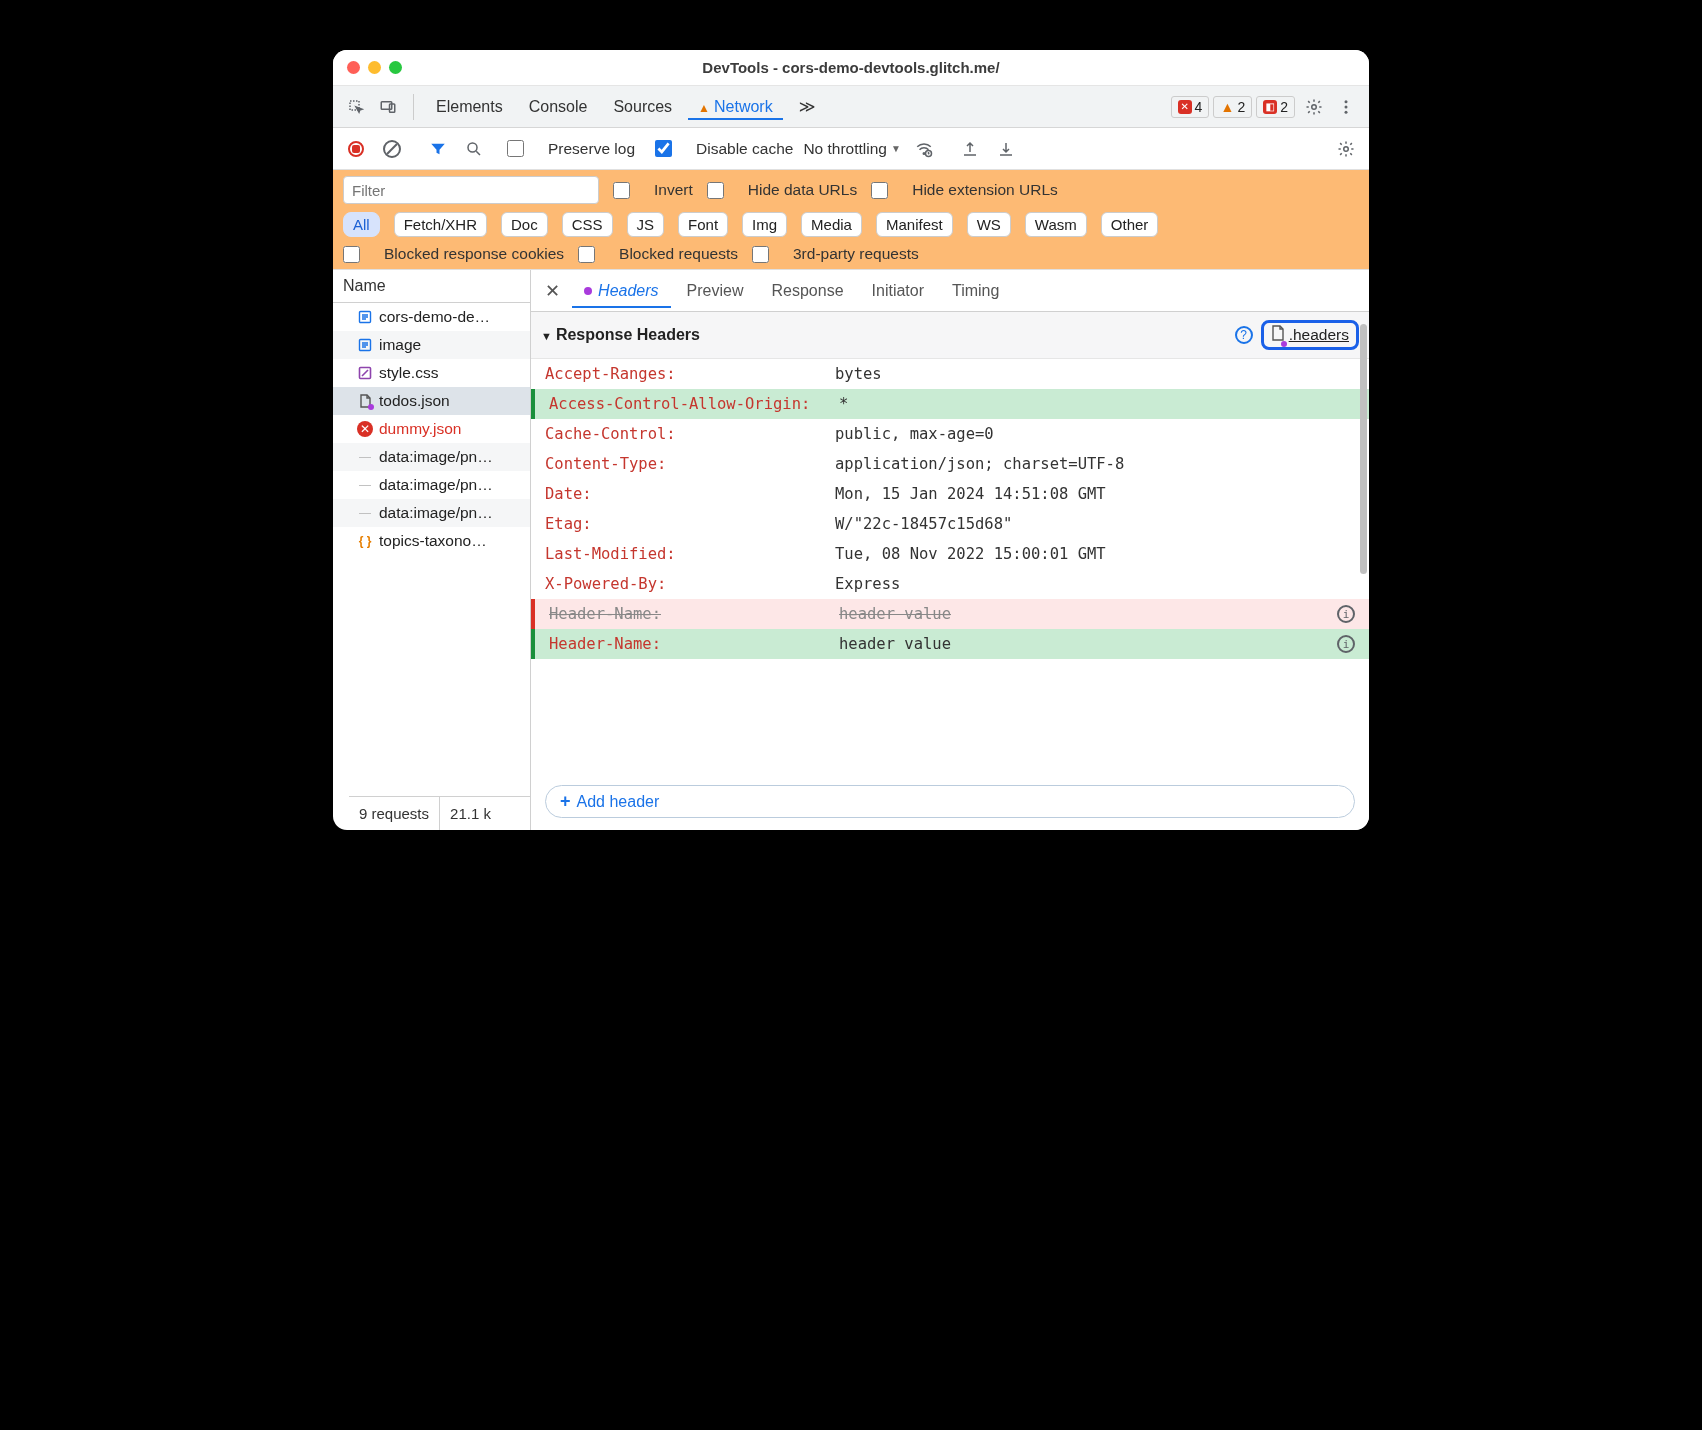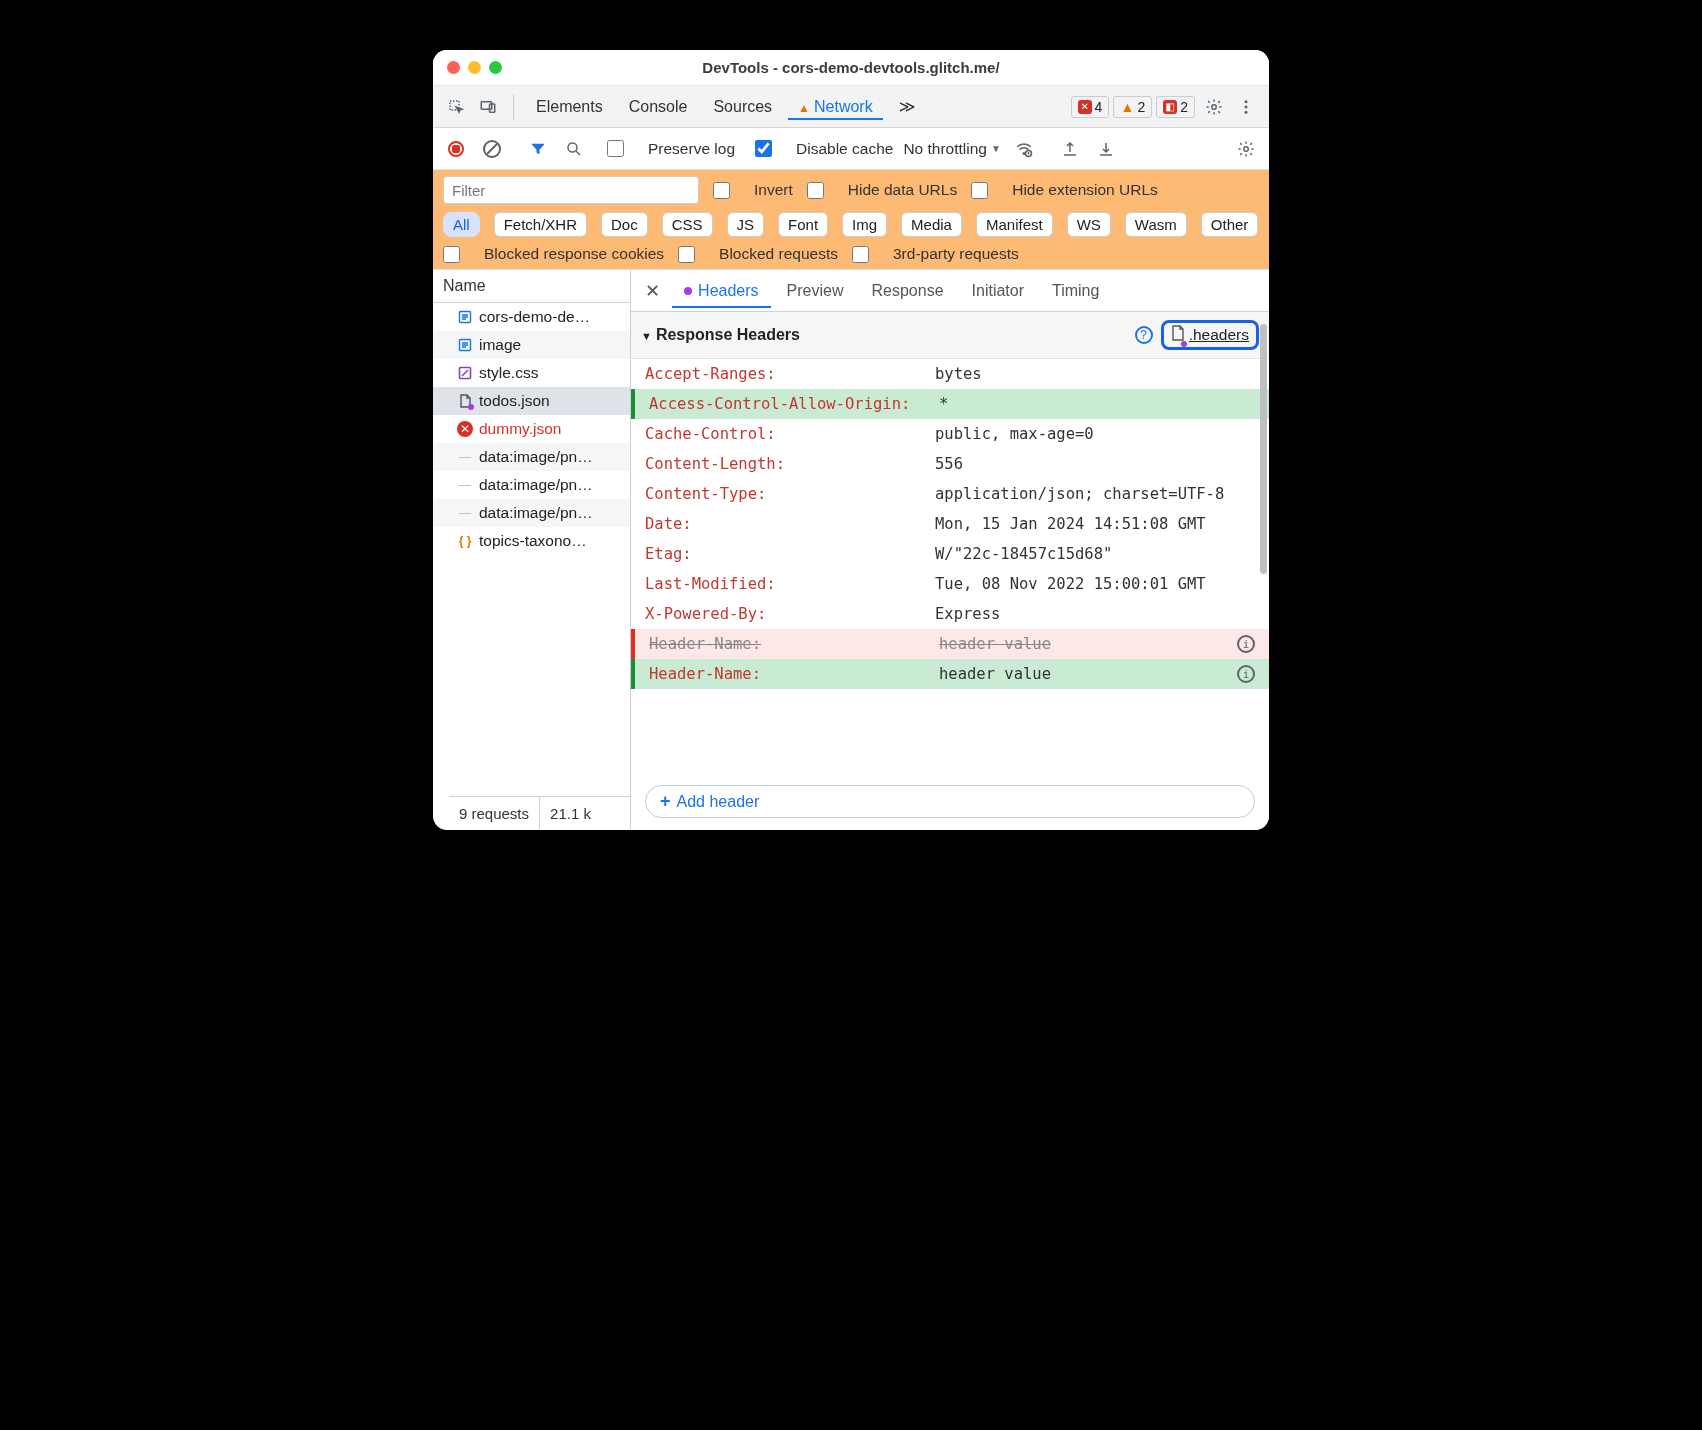--- a/index.html
+++ b/index.html
@@ -1,17 +1,17 @@
 <!DOCTYPE html>
 <html><head>
 <meta charset="utf-8">
 <style>
   * { box-sizing: border-box; margin: 0; padding: 0; }
   body { background: #000; font-family: -apple-system, "Helvetica Neue", Arial, sans-serif; font-size: 15px; color: #222; display:flex; justify-content:center; align-items:flex-start; padding:50px 80px;}
-  .window { width: 836px; background:#fff; border-radius:14px; box-shadow:0 20px 60px rgba(0,0,0,0.5); overflow:hidden; display:flex; flex-direction:column;}
+  .window { width: 1036px; background:#fff; border-radius:14px; box-shadow:0 20px 60px rgba(0,0,0,0.5); overflow:hidden; display:flex; flex-direction:column;}
   .titlebar { height:36px; display:flex; align-items:center; position:relative; background:#fff; border-bottom:1px solid #e5e5e5; }
   .traffic { display:flex; gap:8px; padding-left:14px;}
   .dot { width:13px; height:13px; border-radius:50%; }
   .dot.red{background:#ff5f57;}
   .dot.yellow{background:#febc2e;}
   .dot.green{background:#28c840;}
   .win-title { position:absolute; left:0; right:0; text-align:center; font-size:15px; font-weight:600; color:#3c3c3c;}
   .toolbar { display:flex; align-items:center; gap:6px; padding:6px 10px; border-bottom:1px solid #d6d6d6; background:#f1f3f4; height:42px;}
   .toolbar .sep { width:1px; height:26px; background:#ccc; margin:0 6px;}
   .iconbtn { width:26px; height:26px; display:flex; align-items:center; justify-content:center; color:#5f6368; cursor:pointer;}
@@ -61,21 +61,21 @@
   .rico.img{color:#bbb;}
   .rico.api{color:#e67e00;}
   .reqfooter { display:flex; border-top:1px solid #d0d0d0; font-size:15px; color:#333;margin-left:16px;}
   .reqfooter span{ padding:8px 10px;}
   .reqfooter span:first-child{border-right:1px solid #d0d0d0;}
 
   .detail { flex:1; display:flex; flex-direction:column; position:relative; background:#fff;}
   .detail-tabs { display:flex; align-items:center; gap:4px; padding:0 6px; border-bottom:1px solid #d0d0d0; height:42px;}
   .close-x { padding:4px 8px; font-size:18px; color:#555; cursor:pointer;}
   .dtab { padding:8px 12px; font-size:16px; color:#555; cursor:pointer;}
-  .dtab.active { color:#1a73e8; box-shadow:inset 0 -2px 0 #1a73e8;}
+  .dtab.active { color:#1a73e8; box-shadow:inset 0 -2px 0 #1a73e8;font-style:italic;}
   .dtab .bullet { display:inline-block; width:8px;height:8px;border-radius:50%;background:#a93bdc;margin-right:6px;vertical-align:middle;}
 
   .section-hdr { display:flex; align-items:center; justify-content:space-between; padding:8px 10px; background:#f6f6f7; border-bottom:1px solid #e6e6e6;}
   .section-hdr .lbl { font-size:16px; font-weight:600;}
   .section-hdr .lbl::before{content:"▼"; font-size:11px; margin-right:4px;}
   .section-actions { display:flex; align-items:center; gap:8px;}
   .help-ico { width:18px;height:18px;border:2px solid #1a73e8;border-radius:50%;color:#1a73e8;font-size:12px;display:flex;align-items:center;justify-content:center; cursor:pointer;}
   .headers-link { display:flex; align-items:center; gap:4px; border:3px solid #1a60e8; border-radius:8px; padding:2px 7px; font-size:15.5px; cursor:pointer;}
   .headers-link .fico{position:relative;}
   .headers-link .fico::after{content:"";position:absolute;right:-2px;bottom:-2px;width:6px;height:6px;border-radius:50%;background:#a93bdc;}
@@ -367,25 +367,20 @@
             <span class="k">Access-Control-Allow-Origin:</span>
             <span class="v">*</span>
             <span></span>
           </div>
           <div class="hdr-row">
             <span class="k">Cache-Control:</span>
             <span class="v">public, max-age=0</span>
             <span></span>
           </div>
           <div class="hdr-row">
-            <span class="k">Content-Length:</span>
-            <span class="v">556</span>
-            <span></span>
-          </div>
-          <div class="hdr-row">
             <span class="k">Content-Type:</span>
             <span class="v">application/json; charset=UTF-8</span>
             <span></span>
           </div>
           <div class="hdr-row">
             <span class="k">Date:</span>
             <span class="v">Mon, 15 Jan 2024 14:51:08 GMT</span>
             <span></span>
           </div>
           <div class="hdr-row">

